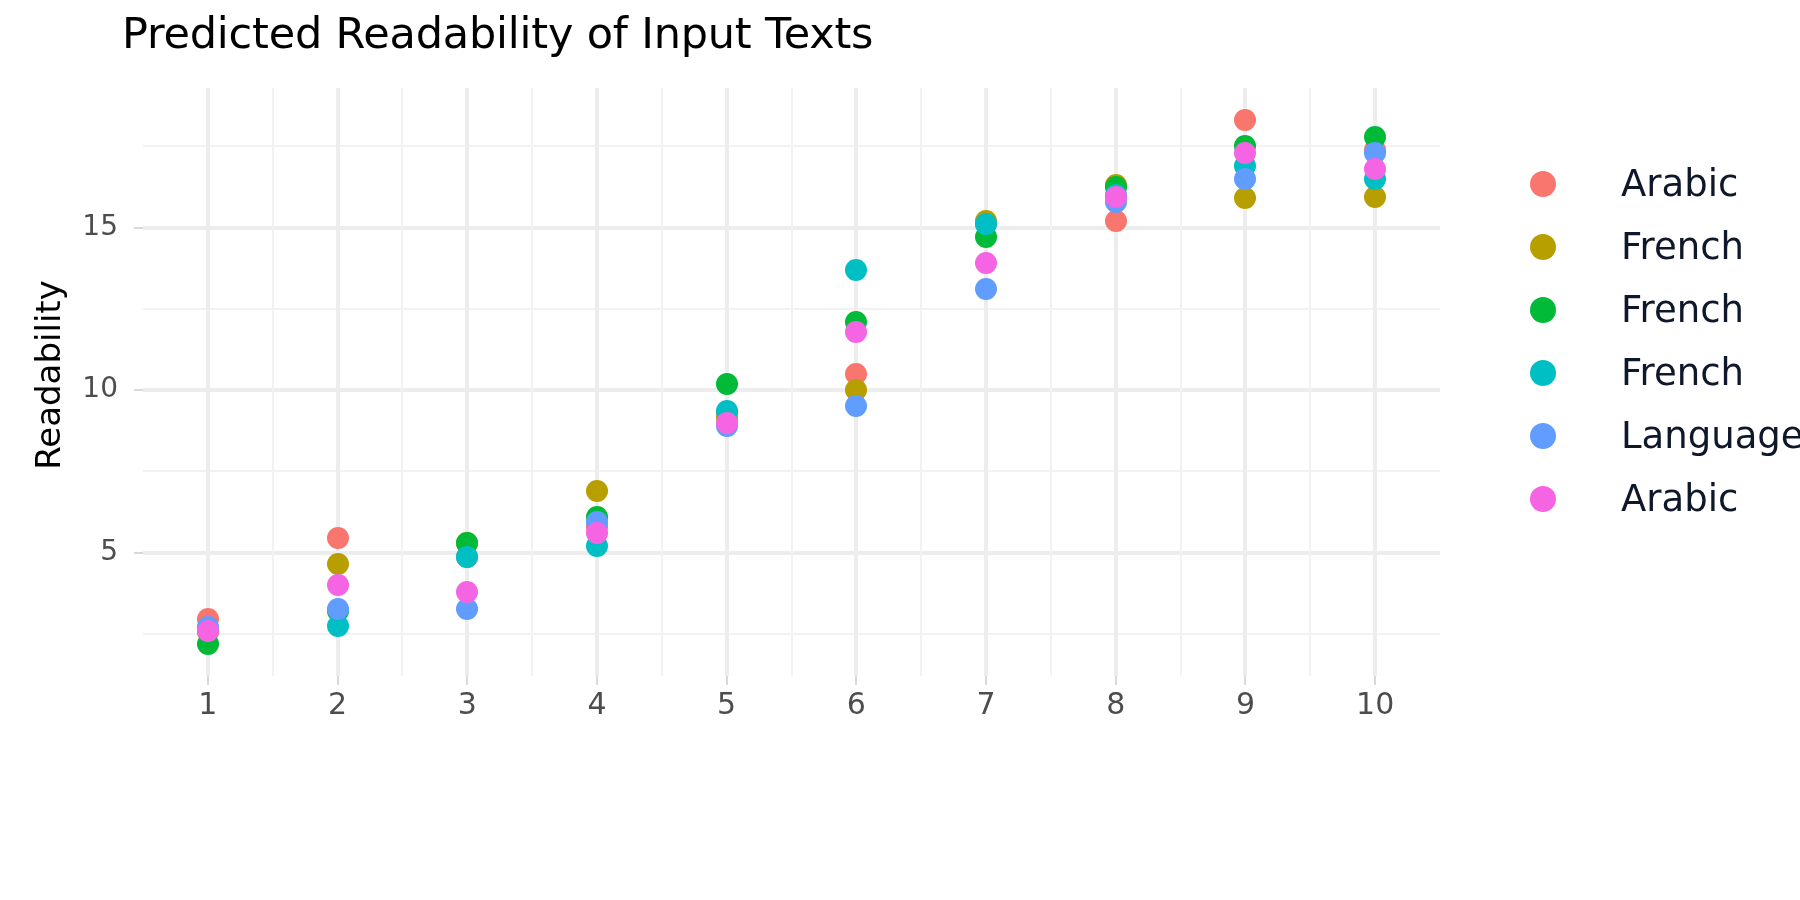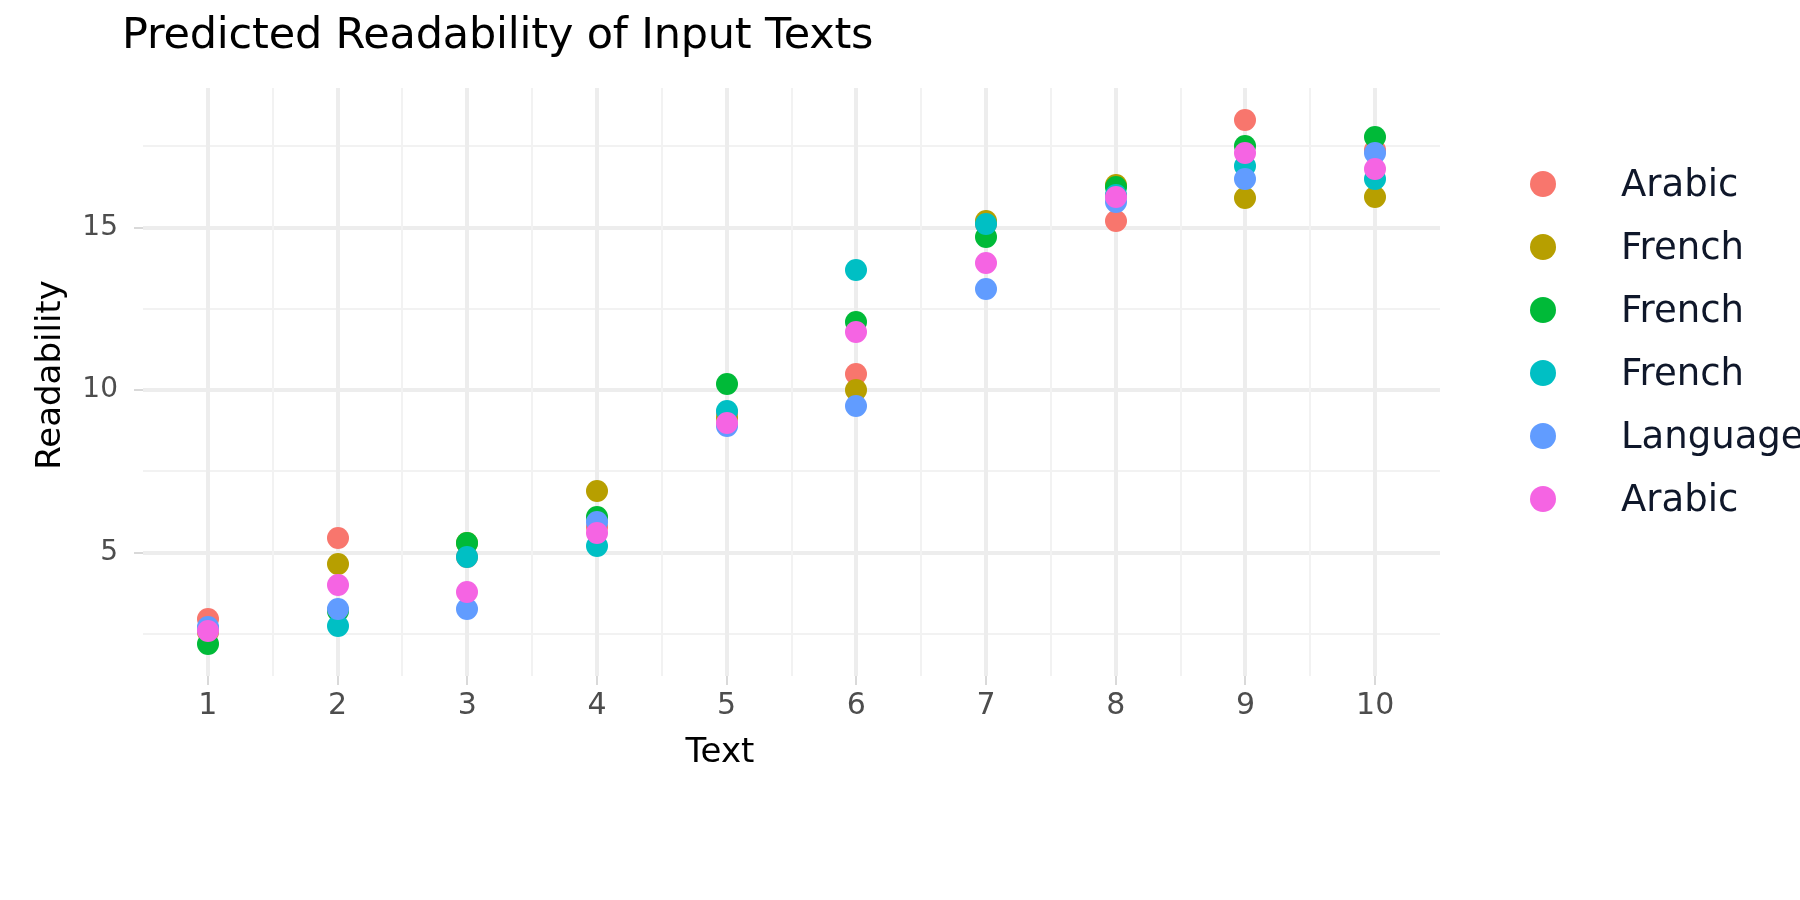--- a/index.html
+++ b/index.html
@@ -271,21 +271,20 @@
       <div class="xtick-mark" style="left: 985.05px;"></div>
       <div class="xtick-label" style="left: 1115.75px;">8</div>
       <div class="xtick-mark" style="left: 1114.75px;"></div>
       <div class="xtick-label" style="left: 1245.45px;">9</div>
       <div class="xtick-mark" style="left: 1244.45px;"></div>
       <div class="xtick-label" style="left: 1375.15px;">10</div>
       <div class="xtick-mark" style="left: 1374.15px;"></div>
     </div>
 
   <div class="axis-title-y">Readability</div>
-  <div class="axis-title-x">Text</div>
 
   <div class="legend">
     <div id="legend-items">
         <div class="legend-item">
           <span class="legend-swatch" style="background: rgb(248, 118, 109);"></span>
           <span class="legend-label">Arabic</span>
         </div>
         <div class="legend-item">
           <span class="legend-swatch" style="background: rgb(183, 159, 0);"></span>
           <span class="legend-label">French</span>

